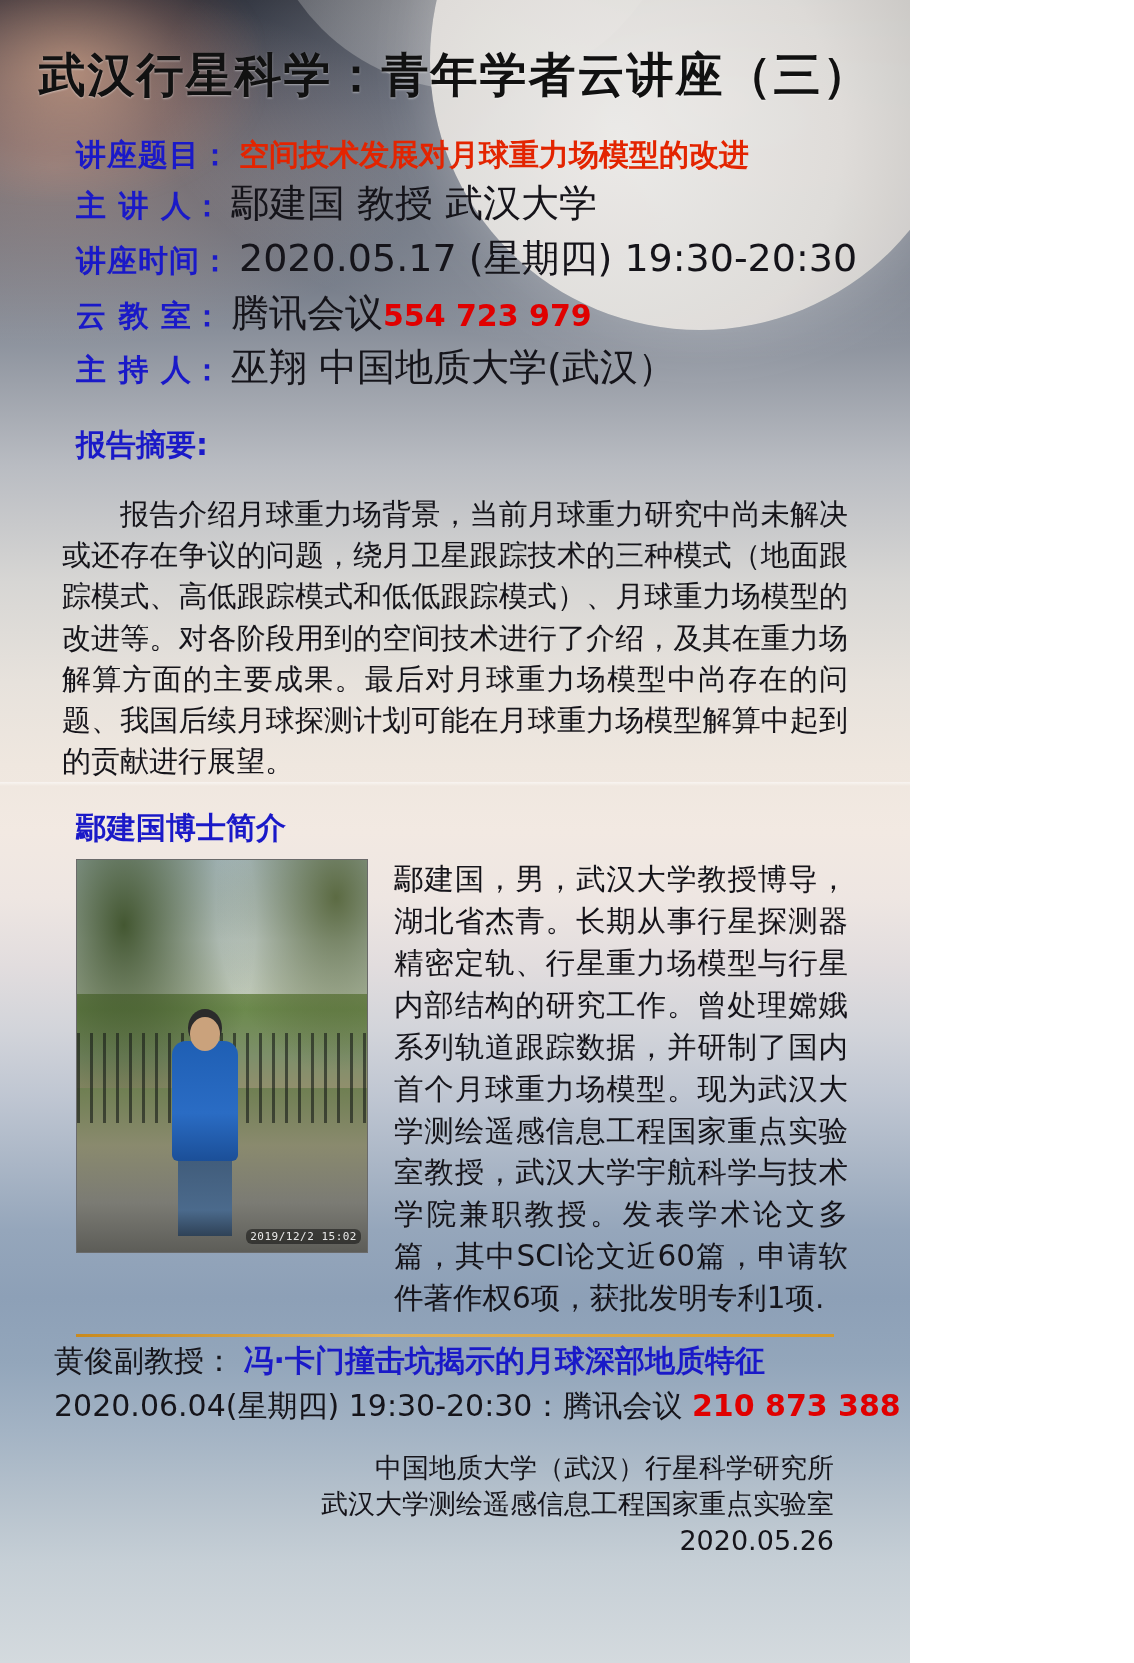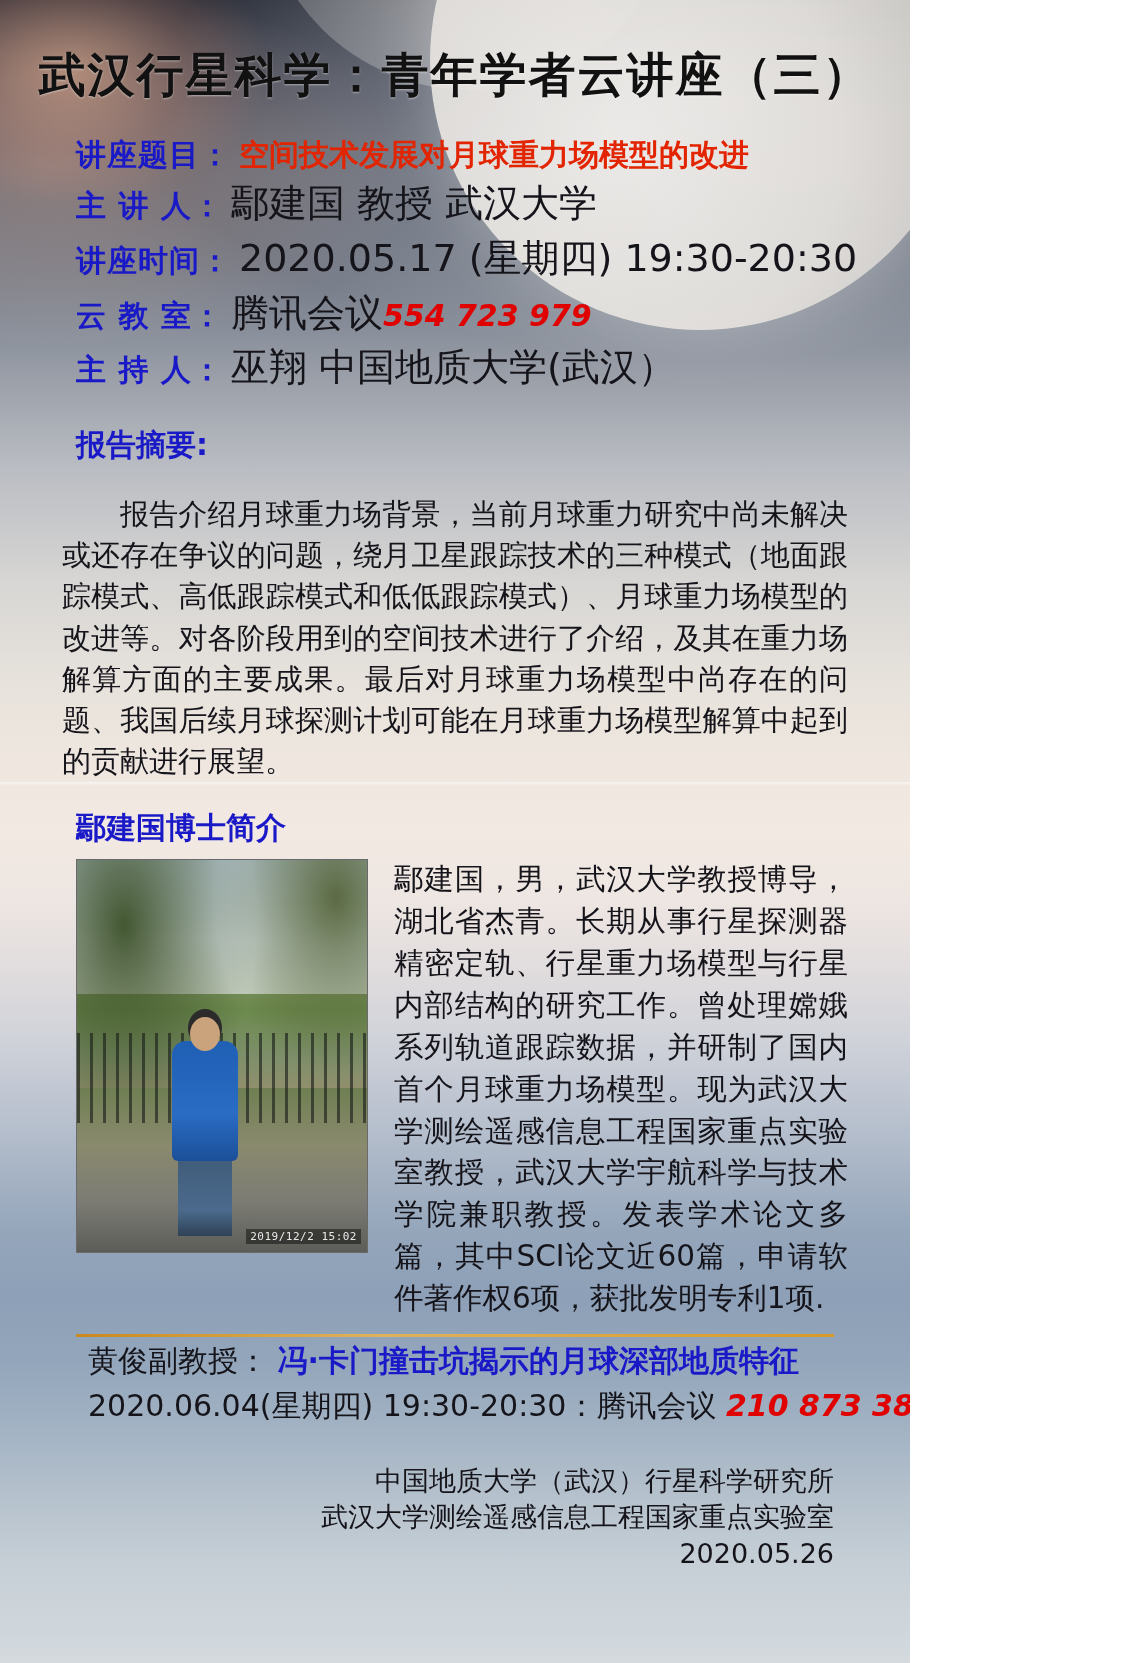--- a/index.html
+++ b/index.html
@@ -119,21 +119,20 @@
     margin-right: 8px;
   }
   .info-value {
     color: #15141a;
     font-size: 38px;
   }
   .val-red {
     color: #e00000;
     font-weight: bold;
     font-size: 30px;
-    font-style: italic;
   }
   .val-redtitle {
     color: #e32400;
     font-weight: bold;
     font-size: 30px;
   }
 
   .section-head {
     margin-top: 30px;
     margin-left: 38px;
@@ -222,20 +221,21 @@
     background: linear-gradient(to bottom, #3f5a78 0%, #4b6a8c 70%, #2f4257 100%);
   }
   .photo .stamp {
     position: absolute; right: 6px; bottom: 8px;
     font-family: "DejaVu Sans Mono", "Liberation Mono", monospace;
     font-size: 11px;
     color: #e9e9e9;
     background: rgba(0,0,0,0.45);
     padding: 1px 4px;
     letter-spacing: 0.5px;
+    border-radius: 6px;
   }
   .bio-text {
     margin-left: 26px;
     font-size: 29.5px;
     line-height: 1.42;
     color: #15141a;
     text-align: justify;
   }
 
   .divider {
@@ -245,21 +245,21 @@
   }
 
   .next-head {
     margin-top: 22px;
     margin-left: 38px;
     color: #1a19c8;
     font-weight: bold;
     font-size: 30px;
   }
   .next-line {
-    margin-left: 50px;
+    margin-left: 16px;
     margin-top: 4px;
     font-size: 30px;
     color: #15141a;
     white-space: nowrap;
   }
   .next-title {
     color: #1a19c8;
     font-weight: bold;
   }
 
@@ -267,21 +267,21 @@
     margin-top: 28px;
     text-align: center;
     color: #1a19c8;
     font-weight: bold;
     font-style: italic;
     font-size: 36px;
     letter-spacing: 4px;
   }
 
   .footer {
-    margin-top: 36px;
+    margin-top: 23px;
     margin-right: 38px;
     text-align: right;
     font-size: 27px;
     line-height: 1.35;
     color: #15141a;
   }
 </style>
 </head>
 <body>
 

